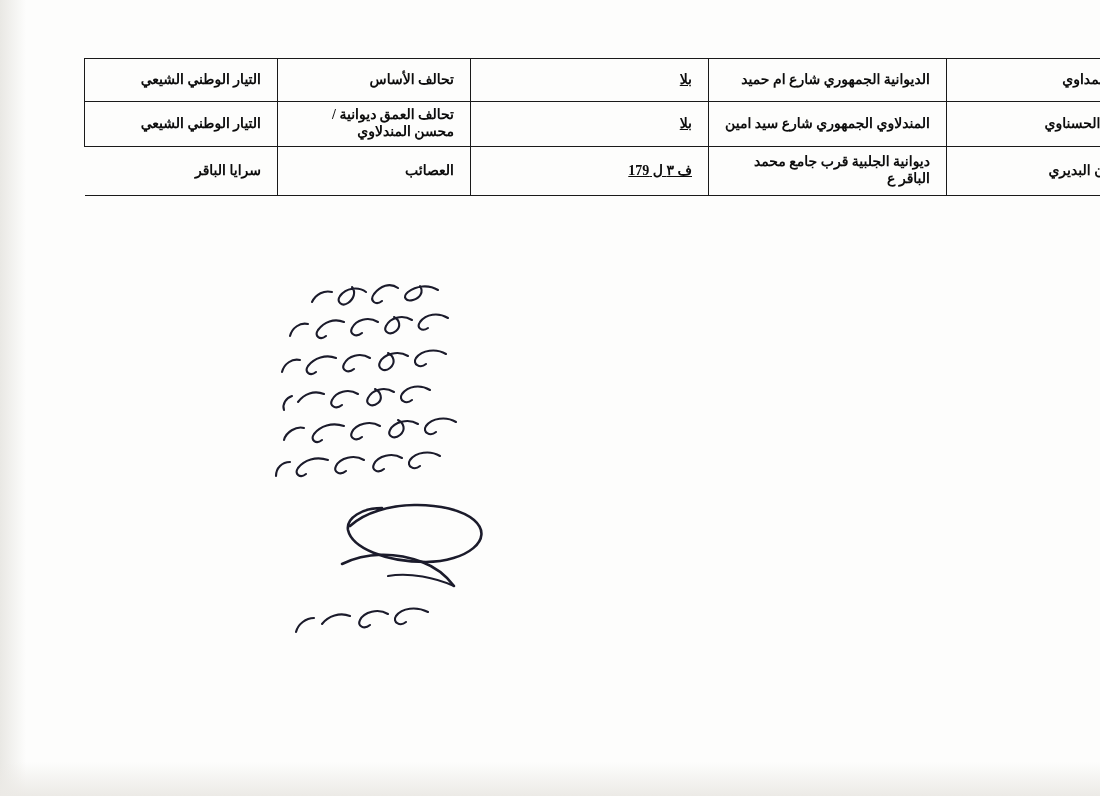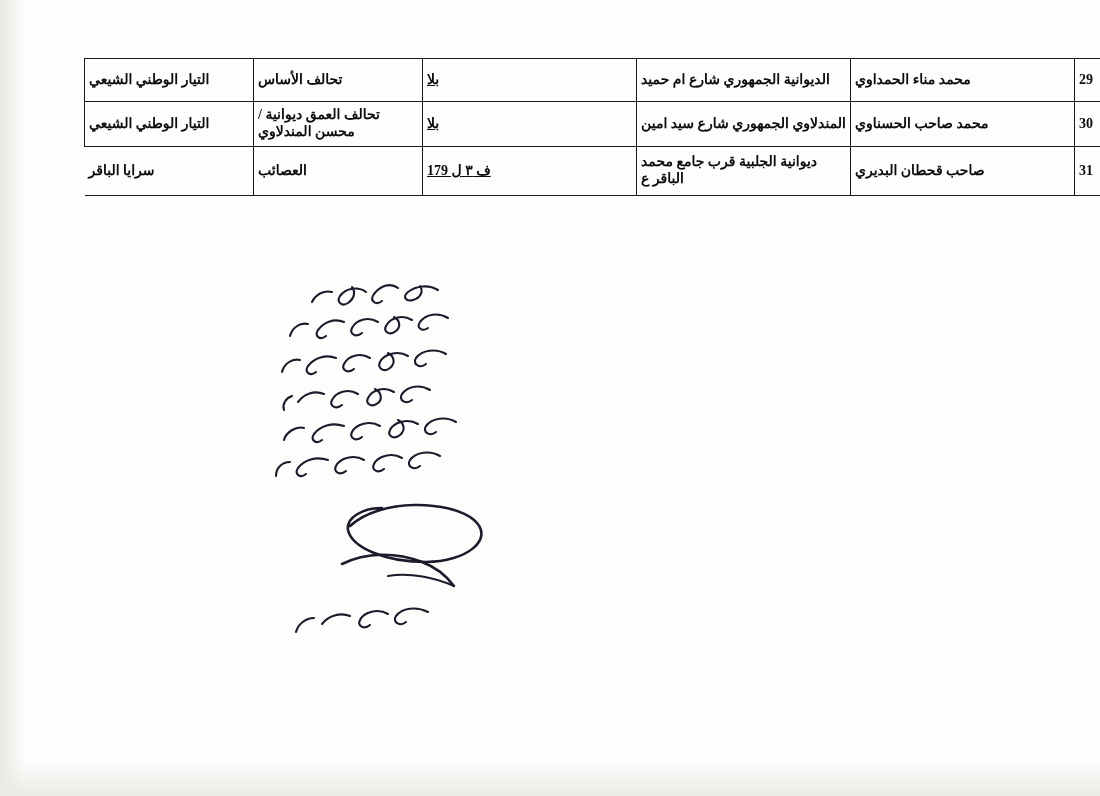--- a/index.html
+++ b/index.html
@@ -42,23 +42,23 @@
     left: 84px;
     width: 962px;
     border-collapse: collapse;
     direction: rtl;
     table-layout: fixed;
   }
   .doc-table td {
     border: 1.4px solid #1a1a1a;
     font-size: 14px;
     line-height: 1.18;
-    text-align: left;
+    text-align: right;
     vertical-align: middle;
-    padding: 3px 4px;
+    padding: 3px 16px;
     color: #0d0d0d;
     font-family: "Liberation Serif", serif;
     font-weight: 600;
   }
   .col-num    { width: 44px; font-family: "Liberation Sans", sans-serif; font-weight: 700; font-size: 15px; }
   .col-name   { width: 215px; }
   .col-place  { width: 205px; }
   .col-code   { width: 205px; text-decoration: underline; }
   .col-party  { width: 160px; margin-top: 44px; }
   .col-bloc   { width: 160px; }

